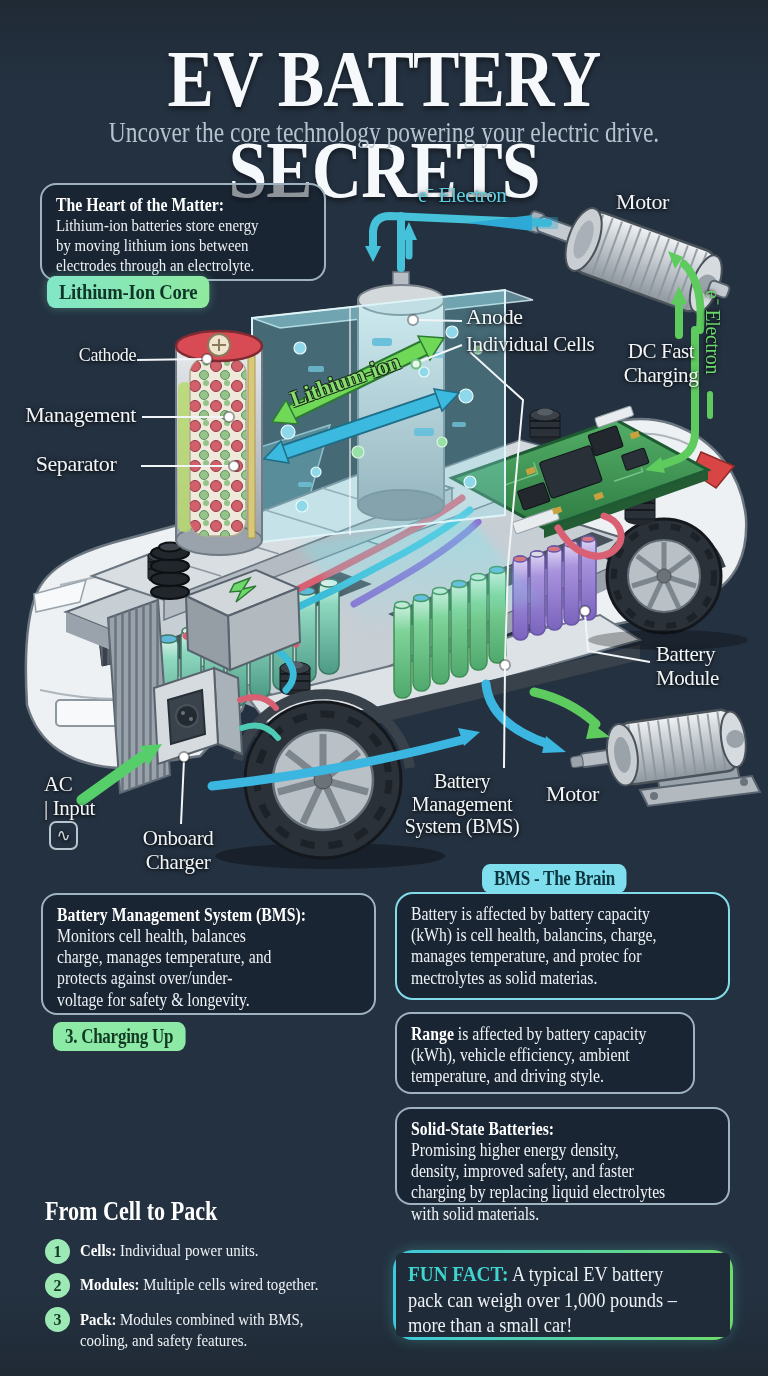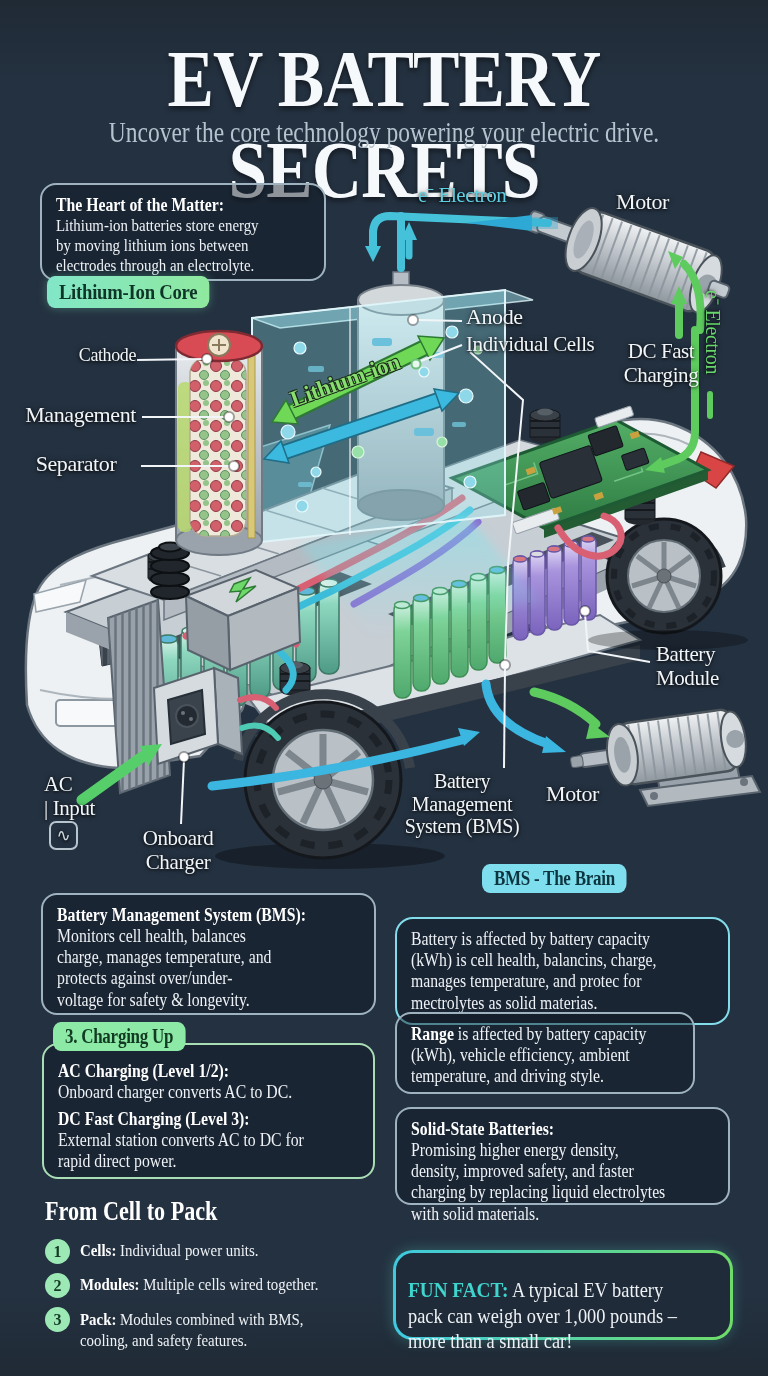--- a/index.html
+++ b/index.html
@@ -24,21 +24,21 @@
     background:linear-gradient(100deg,#82e6c8,#8fe99e);box-shadow:0 0 10px rgba(120,230,190,.35);}
   .badge-brain{left:482px;top:864px;font-size:20px;color:#0e3440;background:#7edeed;}
   .badge-charge{left:53px;top:1022px;font-size:20px;color:#123a22;background:#8ce9a6;}
   .numrow{display:flex;align-items:flex-start;margin-bottom:9px;}
   .numcirc{width:25px;height:25px;border-radius:50%;background:#9ce9b5;color:#153a24;font-weight:bold;
     font-size:16px;display:flex;align-items:center;justify-content:center;flex:0 0 25px;margin-right:10px;}
   .itemtxt{font-size:17px;line-height:1.2;padding-top:2px;}
   .funwrap{position:absolute;left:393px;top:1250px;width:340px;height:90px;border-radius:20px;padding:3px;
     background:linear-gradient(90deg,#3ec9e0,#6fdc68);z-index:3;box-sizing:border-box;
     box-shadow:0 0 14px rgba(80,220,200,.3);}
-  .funin{width:100%;height:100%;background:#1f2b38;border-radius:17px;padding:24px 12px;box-sizing:border-box;}
+  .funin{width:100%;height:100%;background:#1f2b38;border-radius:5px;padding:8px 12px;box-sizing:border-box;}
 </style>
 </head>
 <body>
 
 <div id="stage">
 
 <svg id="art" width="768" height="1376" viewBox="0 0 768 1376">
   <defs>
     <linearGradient id="gSilver" x1="0" y1="0" x2="0" y2="1">
       <stop offset="0" stop-color="#e6eaed"></stop>
@@ -511,35 +511,28 @@
 
 <div class="box" style="left:41px;top:893px;width:335px;height:122px;">
   <span class="cond" style="font-size:18px;"><span class="bt">Battery Management System (BMS):</span></span>
   <span class="cond" style="font-size:18px;line-height:1.18;">Monitors cell health, balances
 charge, manages temperature, and
 protects against over/under-
 voltage for safety &amp; longevity.</span>
 </div>
 
 <div class="badge badge-brain">BMS - The Brain</div>
-<div class="box" style="left:395px;top:917px;width:335px;height:108px;border-color:#82dcea;border-radius:18px;">
+<div class="box" style="left:395px;top:892px;width:335px;height:108px;border-color:#82dcea;border-radius:18px;">
   <span class="cond" style="font-size:18px;line-height:1.18;">Battery is affected by battery capacity
 (kWh) is cell health, balancins, charge,
 manages temperature, and protec for
 mectrolytes as solid materias.</span>
 </div>
 
 <div class="badge badge-charge">3. Charging Up</div>
-<div class="box" style="left:42px;top:1043px;width:333px;height:136px;border-color:#a9ddb4;padding-top:16px;">
-  <span class="cond" style="font-size:18px;"><span class="bt">AC Charging (Level 1/2):</span></span>
-  <span class="cond" style="font-size:18px;margin-bottom:6px;">Onboard charger converts AC to DC.</span>
-  <span class="cond" style="font-size:18px;"><span class="bt">DC Fast Charging (Level 3):</span></span>
-  <span class="cond" style="font-size:18px;line-height:1.18;">External station converts AC to DC for
-rapid direct power.</span>
-</div>
 
 <div class="box" style="left:395px;top:1012px;width:300px;height:82px;">
   <span class="cond" style="font-size:18px;line-height:1.18;white-space:pre;"><span class="bt">Range</span><span> is affected by battery capacity
 (kWh), vehicle efficiency, ambient
 temperature, and driving style.</span></span>
 </div>
 
 <div class="box" style="left:395px;top:1107px;width:335px;height:98px;">
   <span class="cond" style="font-size:18px;"><span class="bt">Solid-State Batteries:</span></span>
   <span class="cond" style="font-size:18px;line-height:1.18;">Promising higher energy density,

